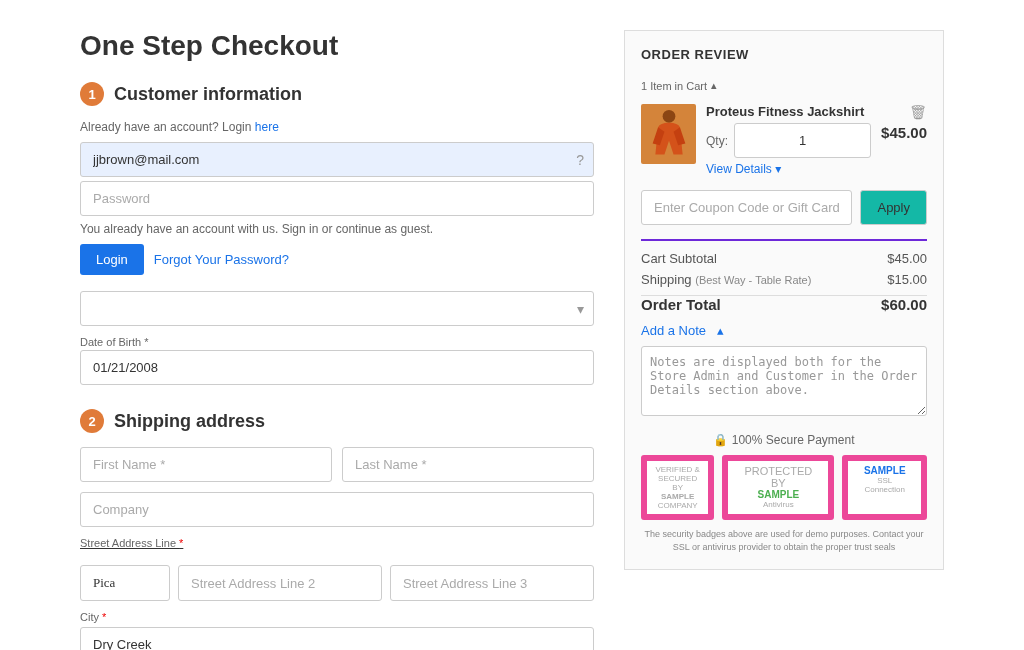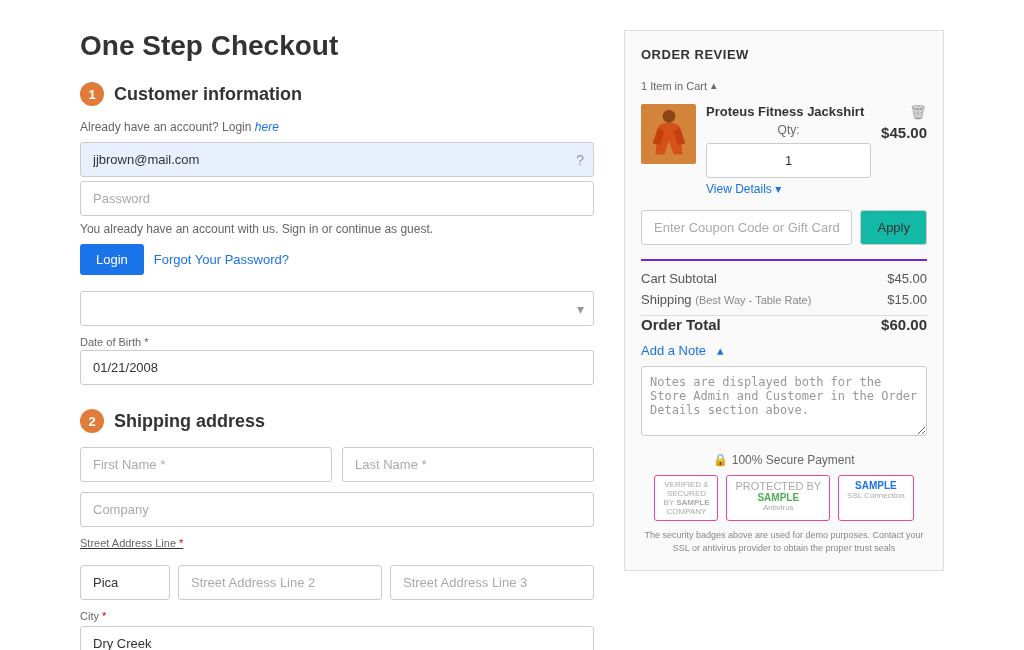--- a/index.html
+++ b/index.html
@@ -8,21 +8,21 @@
     .left { flex: 1; }
     .right { width: 320px; flex-shrink: 0; }
 
     h1 { font-size: 28px; font-weight: 600; margin-bottom: 20px; color: #333; }
 
     .section-header { display: flex; align-items: center; gap: 10px; margin-bottom: 14px; }
     .step-badge { width: 24px; height: 24px; background: #e07b39; color: #fff; border-radius: 50%; display: flex; align-items: center; justify-content: center; font-size: 13px; font-weight: bold; flex-shrink: 0; }
     .section-title { font-size: 18px; font-weight: 600; }
 
     .hint-text { font-size: 12px; color: #666; margin-bottom: 8px; }
-    .hint-text a { color: #1a73e8; text-decoration: none; font-style: italic; }
+    .hint-text a { color: #1a73e8; text-decoration: none; }
 
     .input-wrap { position: relative; margin-bottom: 4px; border-radius: 9px; }
     .input-wrap input { width: 100%; border: 1px solid #ccc; padding: 9px 12px; font-size: 13px; border-radius: 3px; color: #333; }
     .input-icon { position: absolute; right: 10px; top: 50%; transform: translateY(-50%); color: #999; font-size: 14px; }
 
     .info-text { font-size: 12px; color: #666; margin: 6px 0 8px 0; }
 
     .btn-login { background: #1a73e8; color: #fff; border: none; padding: 8px 16px; border-radius: 3px; cursor: pointer; font-size: 13px; }
     .link-forgot { color: #1a73e8; font-size: 13px; text-decoration: none; margin-left: 10px; }
 
@@ -52,21 +52,21 @@
     .order-panel { border: 1px solid #ddd; padding: 16px; background: #fafafa; }
     .order-title { font-size: 13px; font-weight: bold; text-transform: uppercase; letter-spacing: 0.5px; color: #333; margin-bottom: 17px; }
     .cart-count { font-size: 12px; color: #666; margin-bottom: 12px; display: flex; align-items: center; gap: 4px; }
     .cart-count span { font-size: 11px; }
 
     .product-row { display: flex; gap: 10px; margin-bottom: 14px; align-items: flex-start; }
     .product-img { width: 55px; height: 60px; background: #d4843a; border-radius: 2px; display: flex; align-items: center; justify-content: center; flex-shrink: 0; overflow: hidden; }
     .product-img svg { width: 40px; height: 50px; }
     .product-info { flex: 1; }
     .product-name { font-size: 13px; font-weight: 600; color: #333; margin-bottom: 4px; }
-    .qty-row { display: flex; align-items: center; gap: 6px; font-size: 12px; color: #666; flex-direction: column; }
+    .qty-row { display: flex; align-items: center; gap: 6px; font-size: 12px; color: #666; }
     .qty-input { width: 40px; border: 1px solid #ccc; padding: 3px 6px; font-size: 12px; text-align: center; border-radius: 2px; }
     .product-price { font-size: 15px; font-weight: bold; color: #333; margin-left: auto; }
     .product-delete { color: #999; cursor: pointer; font-size: 14px; }
     .view-details { font-size: 12px; color: #1a73e8; cursor: pointer; text-decoration: none; display: block; margin-top: 4px; }
 
     .coupon-row { display: flex; gap: 8px; margin-bottom: 14px; }
     .coupon-input { flex: 1; border: 1px solid #ccc; padding: 8px 10px; font-size: 12px; border-radius: 3px; }
     .btn-apply { background: #14b8a6; border: 1px solid #ccc; padding: 8px 16px; font-size: 13px; border-radius: 3px; cursor: pointer; color: #333; font-weight: 500; }
 
     .totals { border-top: 2px solid #6d28d9; padding-top: 10px; margin-bottom: 10px; }
@@ -75,21 +75,21 @@
     .total-row .sub-label { font-size: 11px; color: #888; }
     .order-total-row { display: flex; justify-content: space-between; font-size: 15px; font-weight: bold; color: #333; margin-top: 8px; padding-top: 0; border-top: 1px solid #ddd; }
 
     .add-note { font-size: 13px; color: #1a73e8; cursor: pointer; margin-bottom: 8px; display: flex; align-items: center; gap: 11px; }
     .note-textarea { width: 100%; border: 1px solid #ccc; padding: 8px; font-size: 12px; border-radius: 3px; resize: vertical; min-height: 70px; color: #999; }
 
     .secure-payment { text-align: center; margin-top: 14px; }
     .secure-label { font-size: 12px; color: #666; margin-bottom: 8px; }
     .lock-icon { color: #f0a500; }
     .trust-badges { display: flex; gap: 8px; justify-content: center; margin-bottom: 8px; }
-    .badge { border: 1px solid #ec4899; padding: 4px 8px; border-radius: 3px; font-size: 9px; color: #666; text-align: center; background: #fff; }
+    .badge { border: 6px solid #ec4899; padding: 4px 8px; border-radius: 3px; font-size: 9px; color: #666; text-align: center; background: #fff; }
     .badge-note { font-size: 9px; color: #888; text-align: center; line-height: 1.4; }
 
     .email-filled { background: #e8f0fe; }
   </style>
 </head>
 <body>
 
 <div class="page">
 
   <div class="left">
@@ -146,21 +146,21 @@
       </div>
 
       <div style="margin-bottom:10px;">
         <input type="text" placeholder="Company" style="width: 100%;">
       </div>
 
       <div style="margin-bottom:16px;text-decoration:underline;">
         <div class="field-label">Street Address Line <span class="required-mark">*</span></div>
       </div>
       <div class="street-row">
-        <input type="text" value="Pica" style="flex: 0 0 90px;">
+        <input type="text" value="Pica" style="flex: 0 0 90px; font-family: Liberation Serif, serif;">
         <input type="text" placeholder="Street Address Line 2" style="">
         <input type="text" placeholder="Street Address Line 3" style="">
       </div>
 
       <div style="margin-bottom:4px;">
         <div class="field-label">City <span class="required-mark">*</span></div>
       </div>
       <div style="margin-bottom:10px;">
         <input type="text" value="Dry Creek" style="width: 100%;">
       </div>

